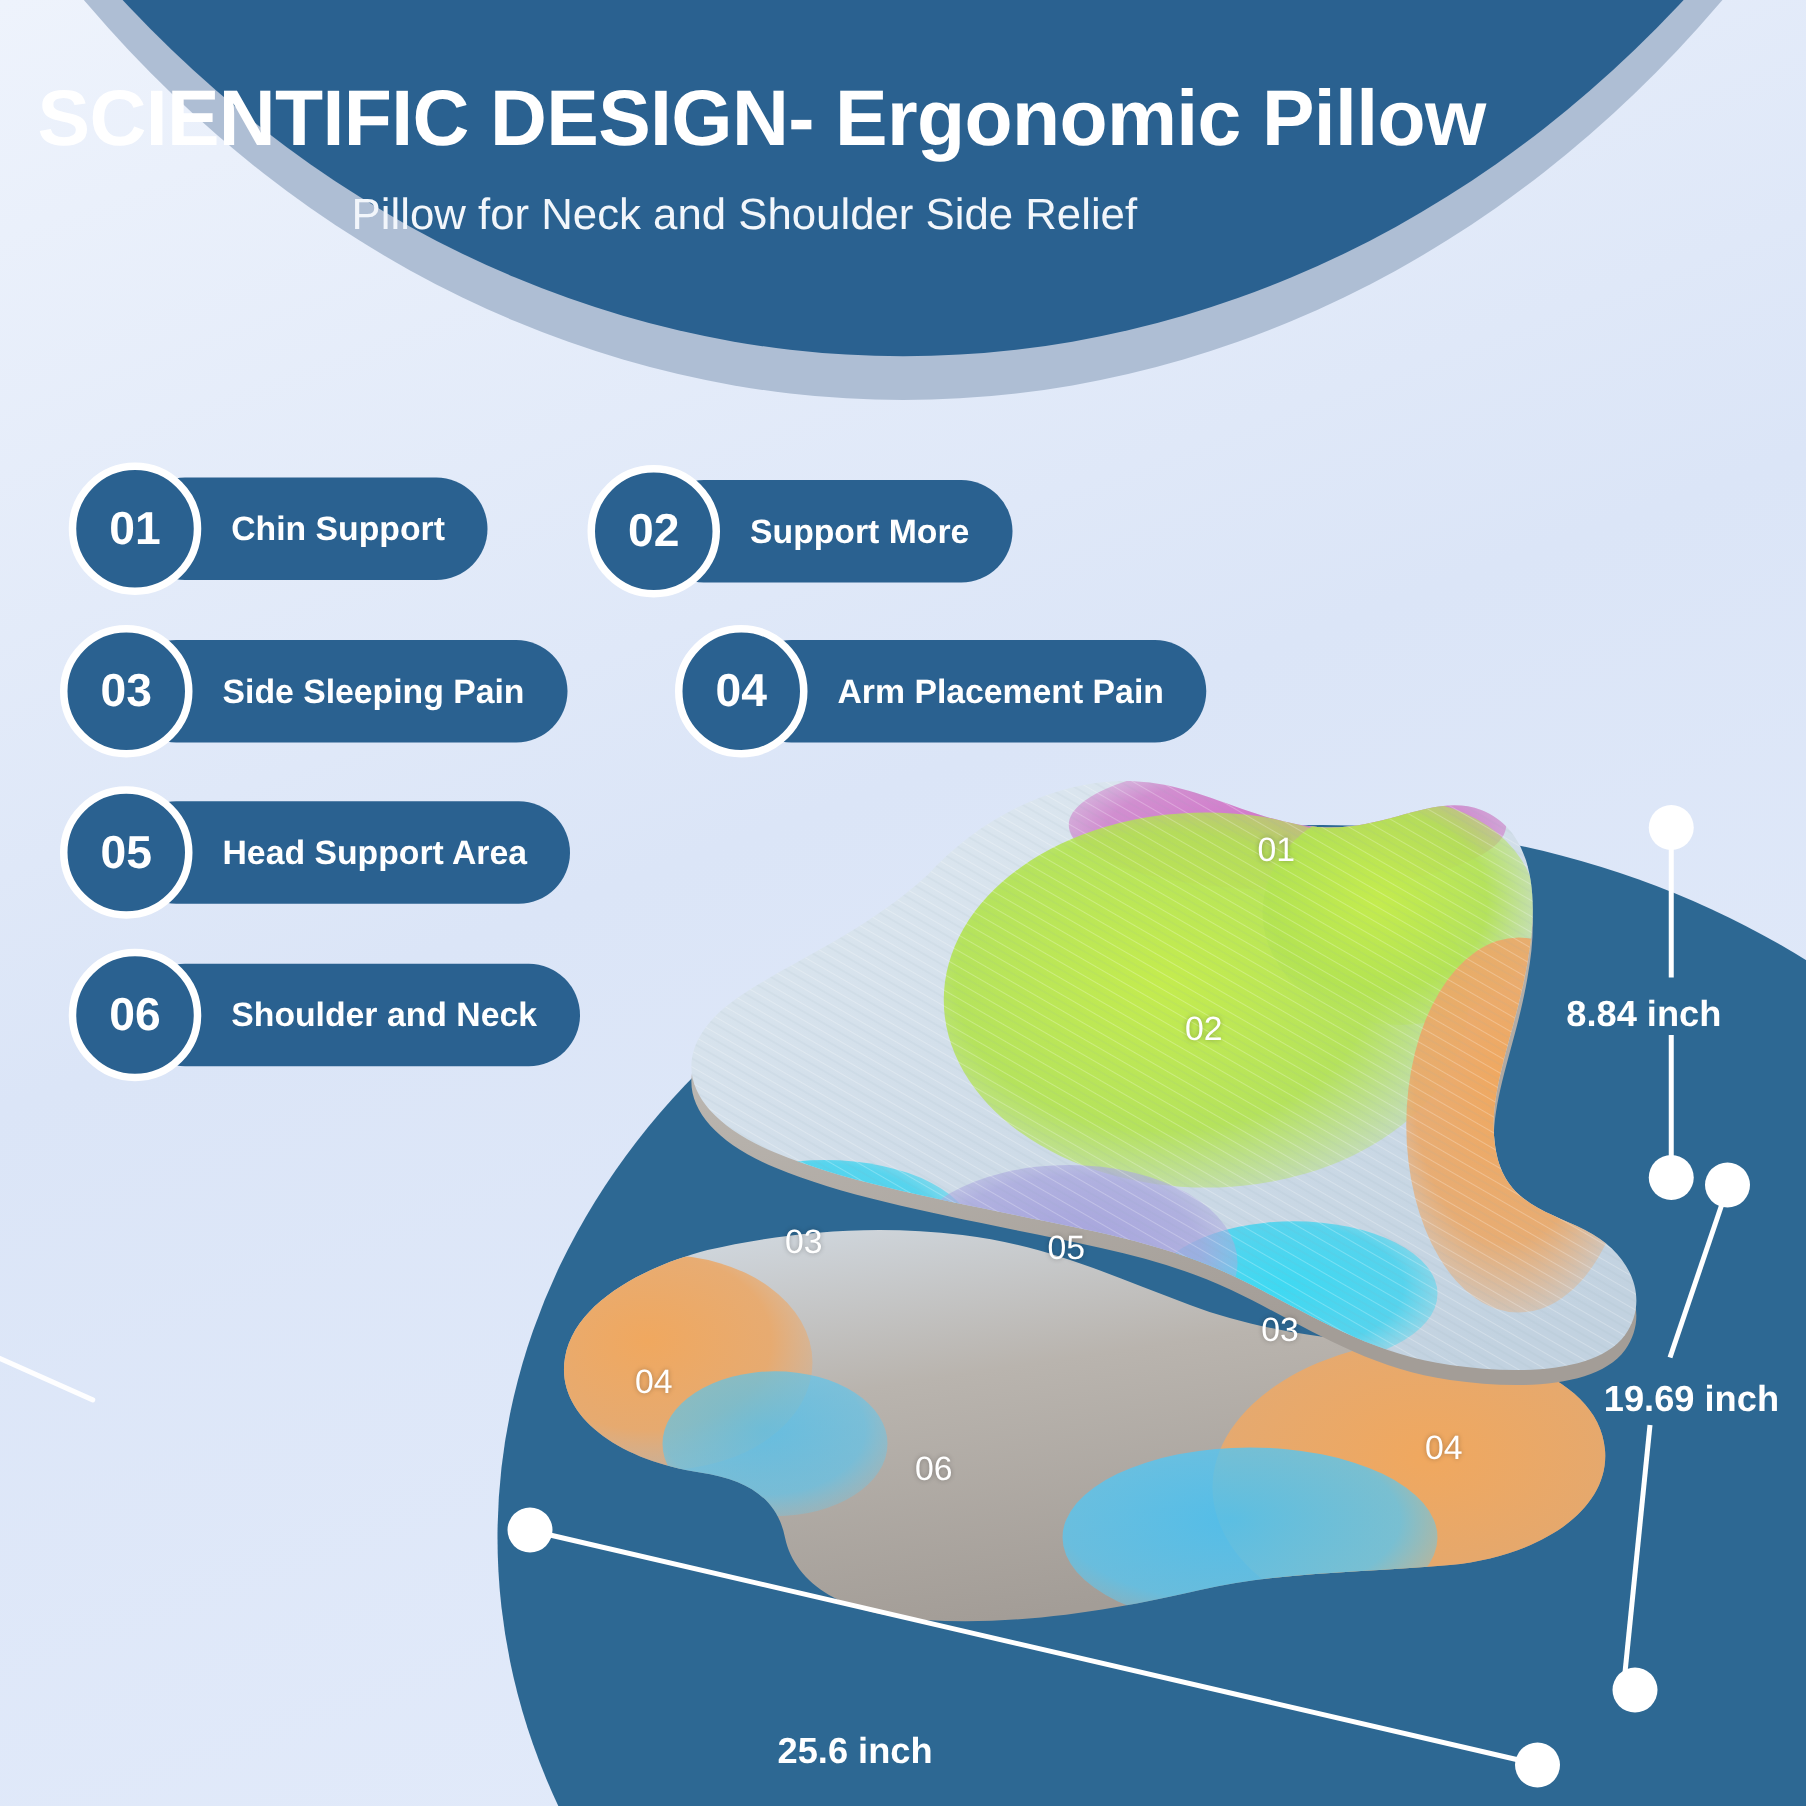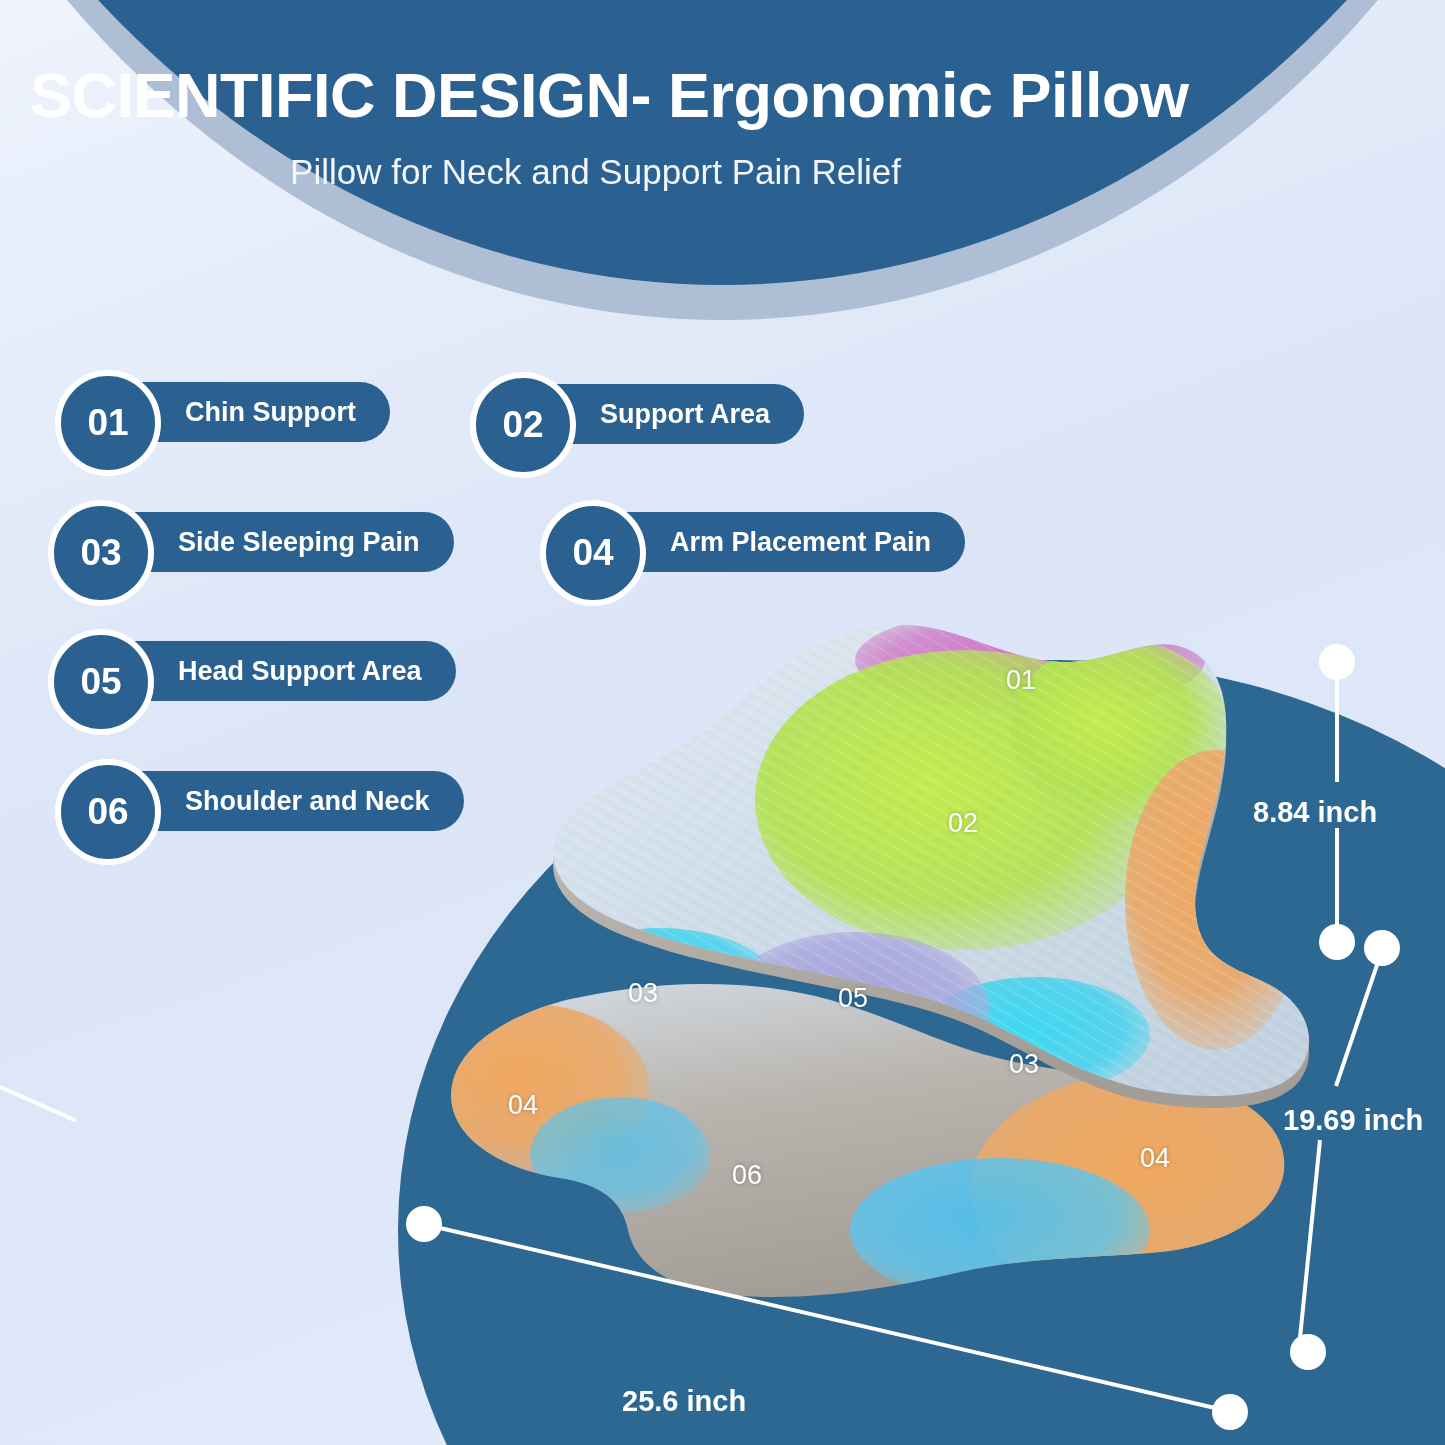--- a/index.html
+++ b/index.html
@@ -40,21 +40,21 @@
   .sub{
     margin:0;padding-top:20px;
     font-size:35px;color:#f2f6fb;font-weight:400;line-height:1.35;
   }
 
   
   .feat{
     position:absolute;height:106px;z-index:10;
   }
   .feat .pill{
-    position:absolute;left:52px;top:12px;height:60px;
+    position:absolute;left:52px;top:12px;height:82px;
     background:#2a6190;border-radius:41px;
     display:flex;align-items:center;
     padding-left:78px;padding-right:34px;
     box-sizing:border-box;
     color:#ffffff;font-size:27px;font-weight:bold;
     white-space:nowrap;
   }
   .feat .num{
     position:absolute;left:0;top:0;
     width:106px;height:106px;border-radius:50%;
@@ -89,21 +89,21 @@
 </head>
 <body>
 
 <div id="page">
 
   <div class="hdr-shadow"></div>
   <div class="hdr-main"></div>
 
   <div class="hdr-text">
     <h1 class="title">SCIENTIFIC DESIGN- Ergonomic Pillow</h1>
-    <div class="sub">Pillow for Neck and Support Pain Relief</div>
+    <div class="sub">Pillow for Neck and Shoulder Side Relief</div>
   </div>
 
   <div class="accent-line"></div>
 
   <div class="scene">
     <div class="blue-circle"></div>
 
     <svg width="1445" height="1445" viewBox="0 0 1445 1445" style="position:absolute;left:0;top:0;">
       <defs>
         <linearGradient id="gFoam" x1="0" y1="0" x2="0.4" y2="1">
@@ -288,21 +288,21 @@
     <div class="dim-txt" style="left:1263px;top:1104px;margin-left:20px;">19.69 inch</div>
     <div class="dim-txt" style="left:622px;top:1385px;">25.6 inch</div>
   </div>
 
   <div class="feat" style="left:55px;top:370px;">
     <div class="pill">Chin Support</div>
     <div class="num">01</div>
   </div>
 
   <div class="feat" style="left:470px;top:372px;">
-    <div class="pill">Support Area</div>
+    <div class="pill">Support More</div>
     <div class="num">02</div>
   </div>
 
   <div class="feat" style="left:48px;top:500px;">
     <div class="pill">Side Sleeping Pain</div>
     <div class="num">03</div>
   </div>
 
   <div class="feat" style="left:540px;top:500px;">
     <div class="pill">Arm Placement Pain</div>

